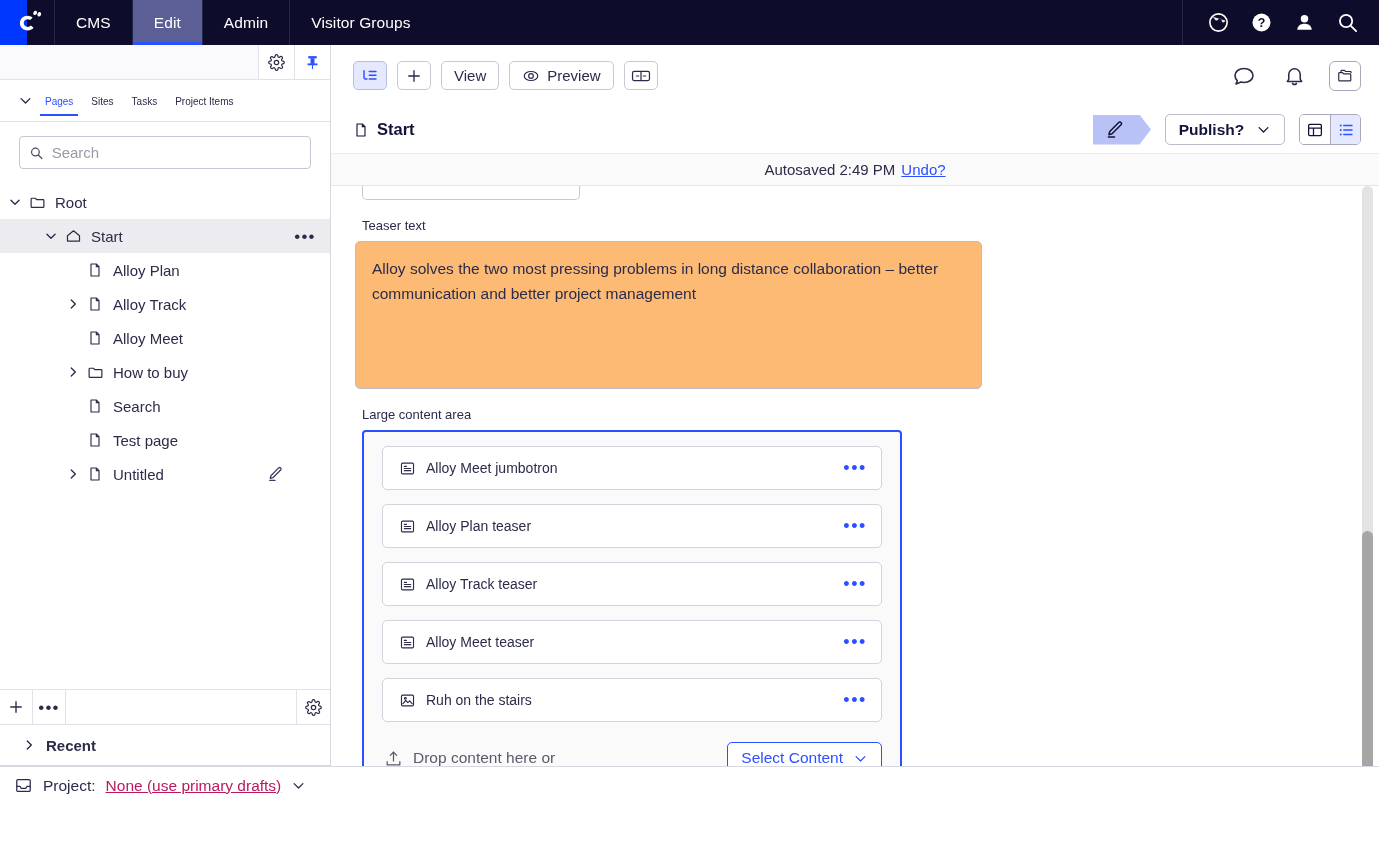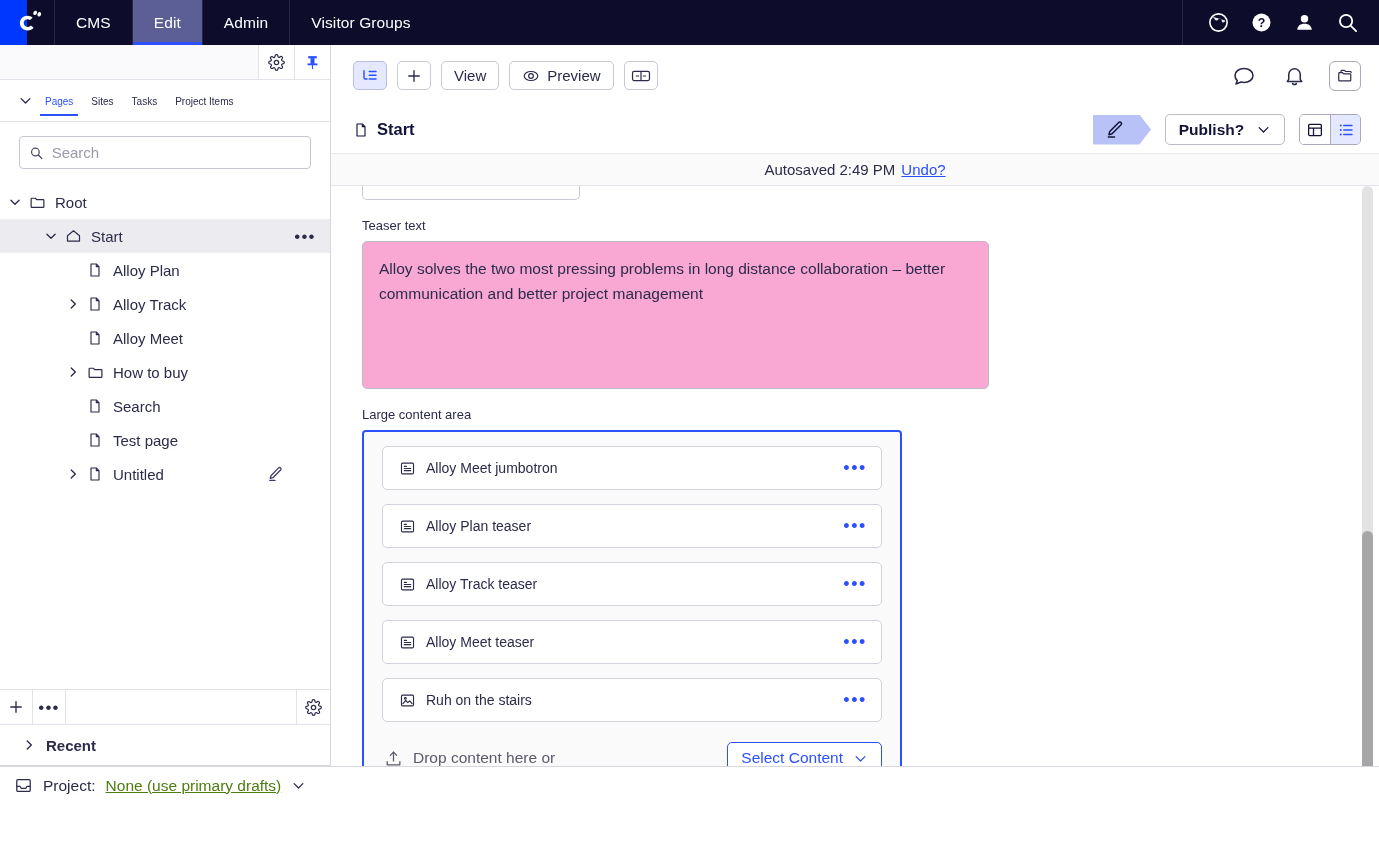--- a/index.html
+++ b/index.html
@@ -147,23 +147,23 @@
   }
   .autosave-bar a { color: #2b50ff; }
 
   .content-scroll { flex: 1 1 auto; position: relative; overflow: hidden; padding: 0 0 0 22px; min-height: 0; }
   .cut-field {
     width: 218px; height: 14px; border: 1px solid #c9c9d6; border-top: 0;
     border-radius: 0 0 5px 5px; margin-left: 9px; margin-top: 0;
   }
   .field-label { font-size: 13px; color: #2b2b4a; margin: 18px 0 8px 9px; }
   .teaser-box {
-    margin-left: 9px; width: 627px; height: 148px;
+    margin-left: 2px; width: 627px; height: 148px;
     border: 1px solid #bcbcca; border-radius: 5px; padding: 14px 16px;
-    font-size: 15.5px; line-height: 25px; color: #2b2b4a; background: #f9a8d4;
+    font-size: 15.5px; line-height: 25px; color: #2b2b4a; background: #fdba74;
     overflow: hidden;
   }
   .content-area {
     margin-left: 9px; margin-top: 0; width: 540px;
     border: 2px solid #2b50ff; border-radius: 4px; background: #fafafa;
     padding: 14px 18px 12px; position: relative;
   }
   .block-item {
     height: 44px; background: #fff; border: 1px solid #d3d3de; border-radius: 5px;
     display: flex; align-items: center; padding: 0 14px 0 14px; margin-bottom: 14px;
@@ -183,21 +183,21 @@
   
   .vscroll { position: absolute; right: 6px; top: 0; bottom: 0; width: 11px; }
   .vscroll-track { position: absolute; top: 0; bottom: 0; left: 0; width: 11px; background: #e3e3e3; border-radius: 6px; }
   .vscroll-thumb { position: absolute; left: 0; width: 11px; background: #a6a6a6; border-radius: 6px; top: 345px; height: 318px; cursor: pointer; }
 
   
   .footer {
     height: 38px; flex: 0 0 38px; border-top: 1px solid #d7d7e0; background: #fff;
     display: flex; align-items: center; gap: 10px; padding-left: 14px; font-size: 15.5px; color: #2b2b4a;
   }
-  .footer a { color: #4d7c0f; text-decoration: underline; }
+  .footer a { color: #be185d; text-decoration: underline; }
 </style>
 </head>
 <body>
 
 <div class="app">
 
   <div class="topbar">
     <div class="logo-box">
       <svg class="logo-svg" width="30" height="28" viewBox="0 0 30 28" fill="none" aria-hidden="true">
         <path d="M15.5 6.8c-4.3 0-7.6 3.2-7.6 7.3 0 4.2 3.3 7.4 7.7 7.4 2.5 0 4.6-1 6-2.7l-2.7-2.2c-.8.9-1.9 1.4-3.2 1.4-2.3 0-4-1.7-4-3.9s1.7-3.9 3.9-3.9c.9 0 1.7.3 2.4.8l2.6-2.3c-1.4-1.2-3.2-1.9-5.1-1.9z" fill="#fff"></path>

